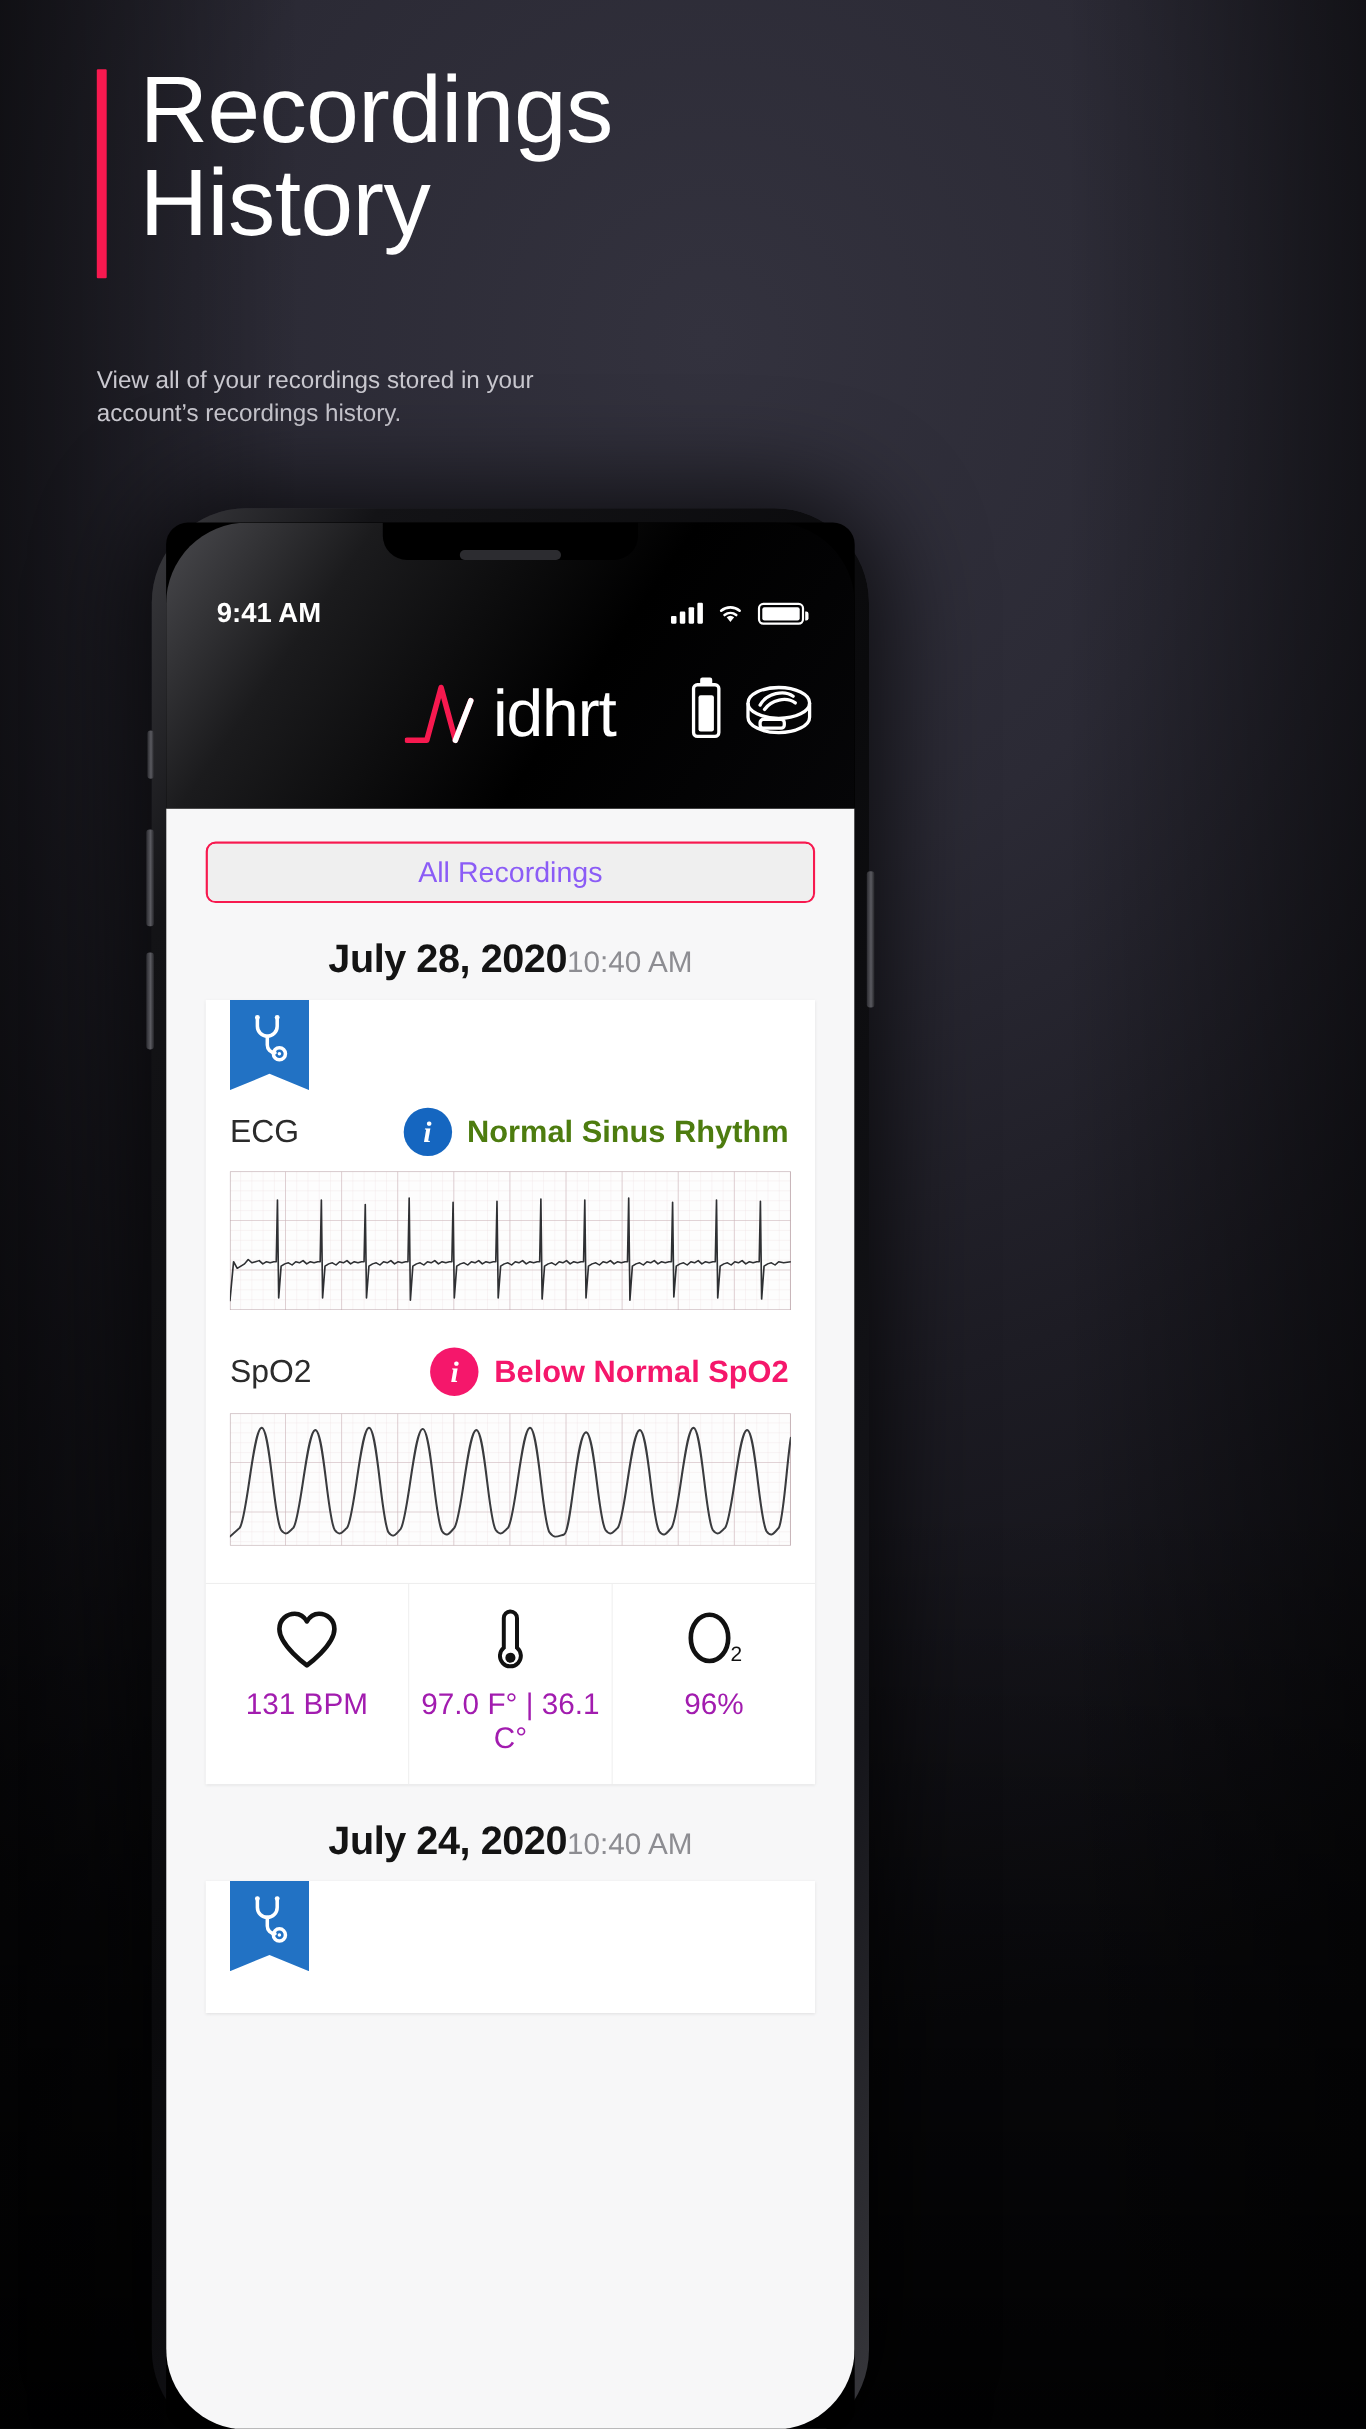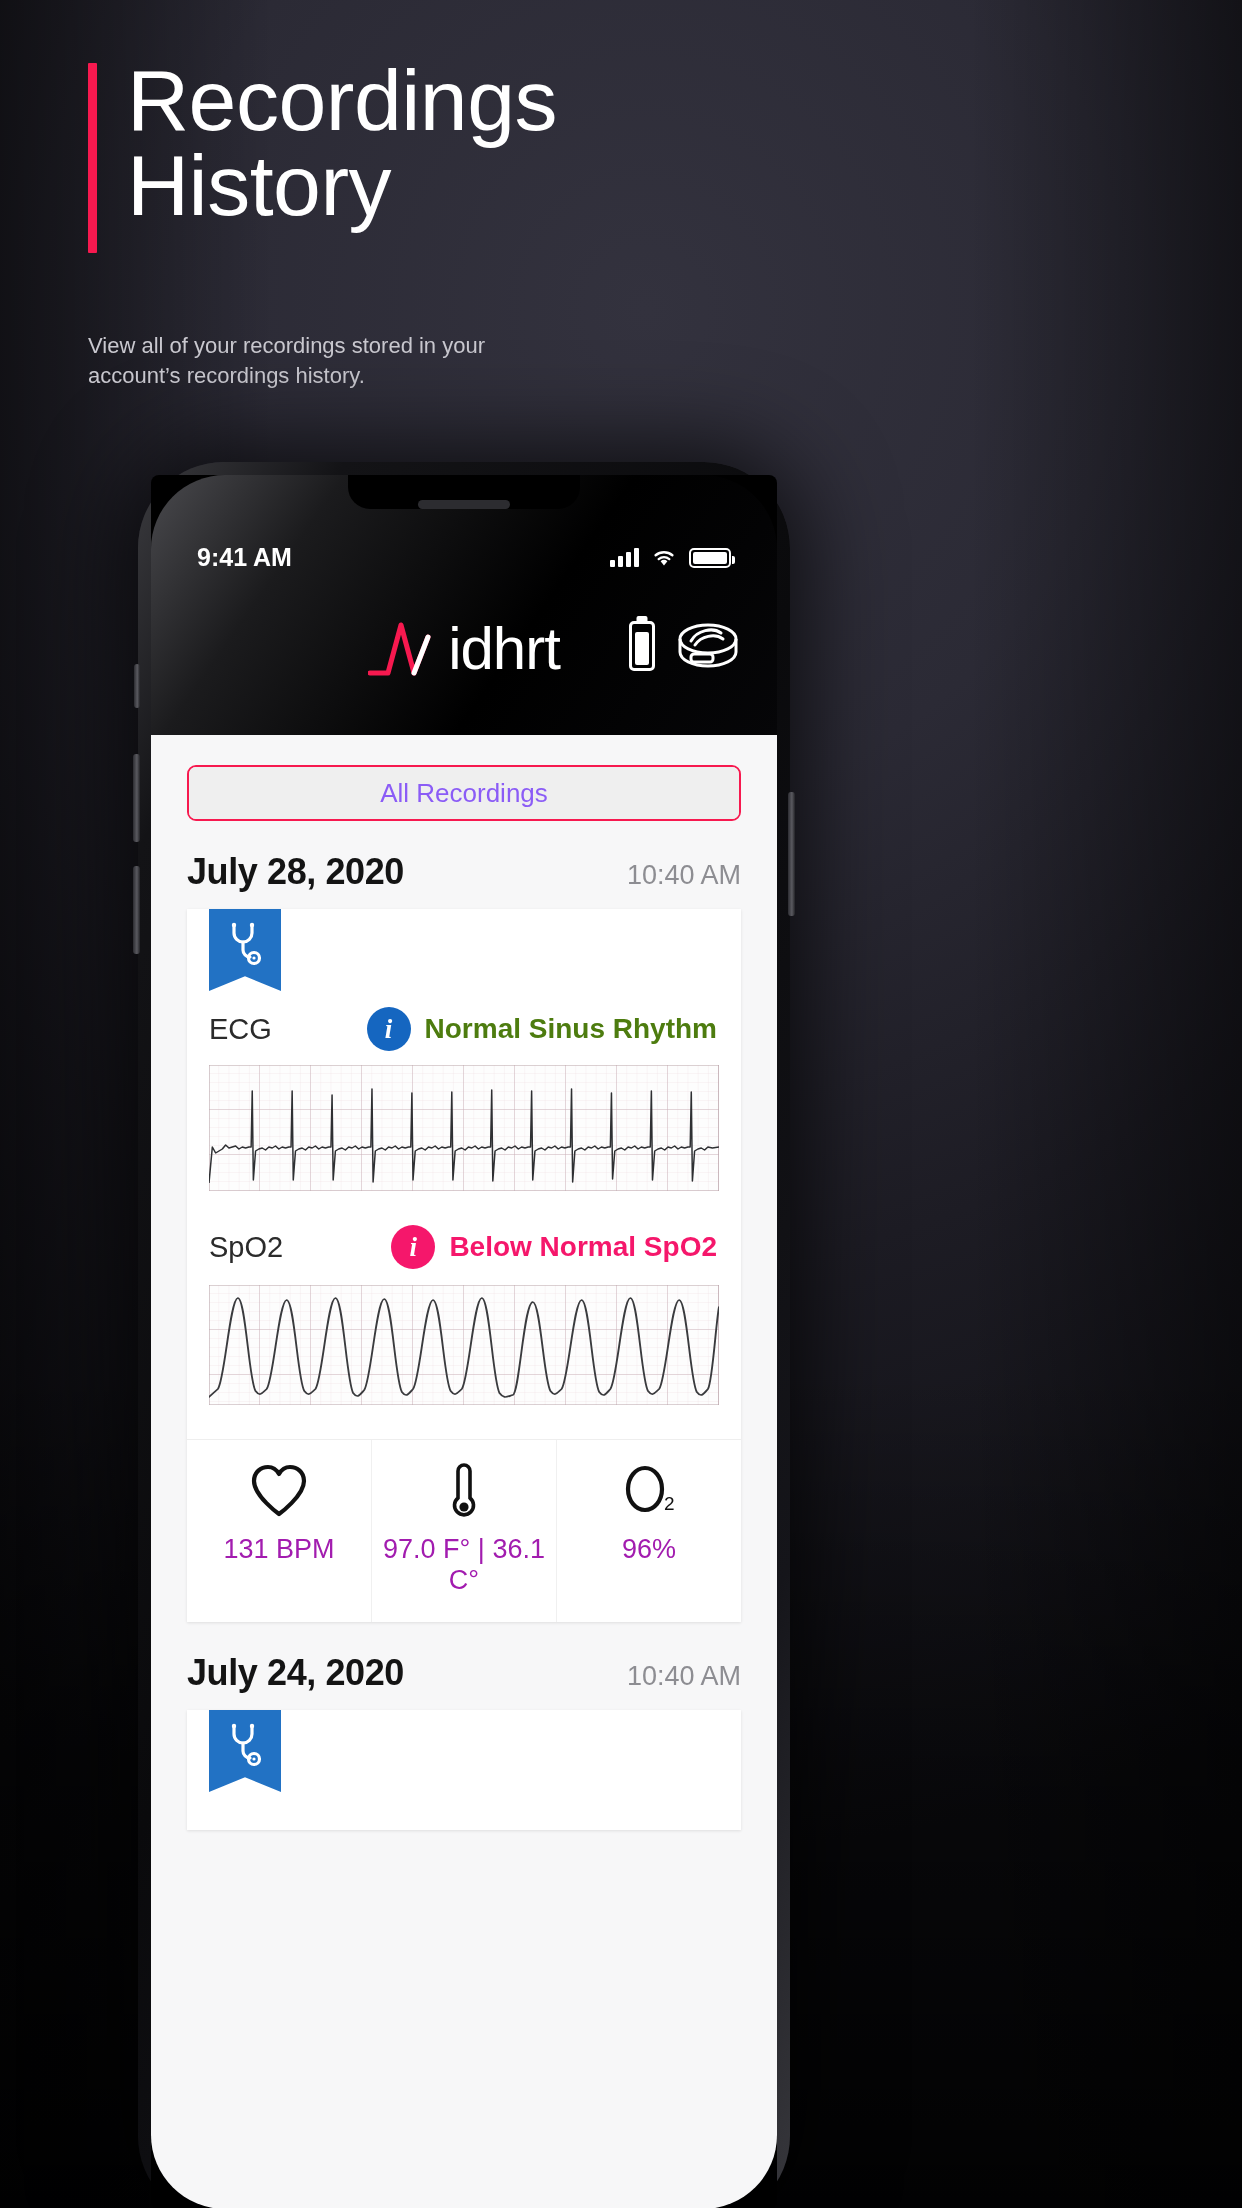--- a/index.html
+++ b/index.html
@@ -56,21 +56,21 @@
     position:absolute; left:138px; top:462px;
     width:652px; height:1760px;
     border-radius:86px;
     background:linear-gradient(118deg,#3b3b3f 0%, #131316 13%, #0a0a0c 46%, #15151a 78%, #38383d 100%);
     box-shadow:0 0 90px 14px rgba(0,0,0,.72);
     padding:13px;
   }
   #phone-inner {
     position:relative;
     width:100%; height:100%;
-    border-radius:8px;
+    border-radius:20px;
     background:#000;
     overflow:hidden;
   }
   #phone-screen {
     position:absolute; inset:0;
     border-radius:74px;
     overflow:hidden;
     background:#000;
   }
   
@@ -146,21 +146,21 @@
     background:#efefef;
   }
   .tab {
     flex:1; display:flex; align-items:center; justify-content:center;
     font-size:26px; color:#8b5cf6; background:#efefef;
   }
   .tab.active { background:#f7194f; color:#fff; }
 
   
   .date-row {
-    display:flex; align-items:baseline; justify-content:space-between;
+    display:flex; align-items:baseline; justify-content:center;
     padding:30px 36px 16px 36px;
   }
   .date-label { font-size:36px; font-weight:700; color:#141414; letter-spacing:-0.4px; }
   .date-time  { font-size:27px; color:#8d8d92; }
 
   
   .card {
     margin:0 36px; background:#fff;
     box-shadow:0 1px 3px rgba(0,0,0,.10);
     position:relative;

